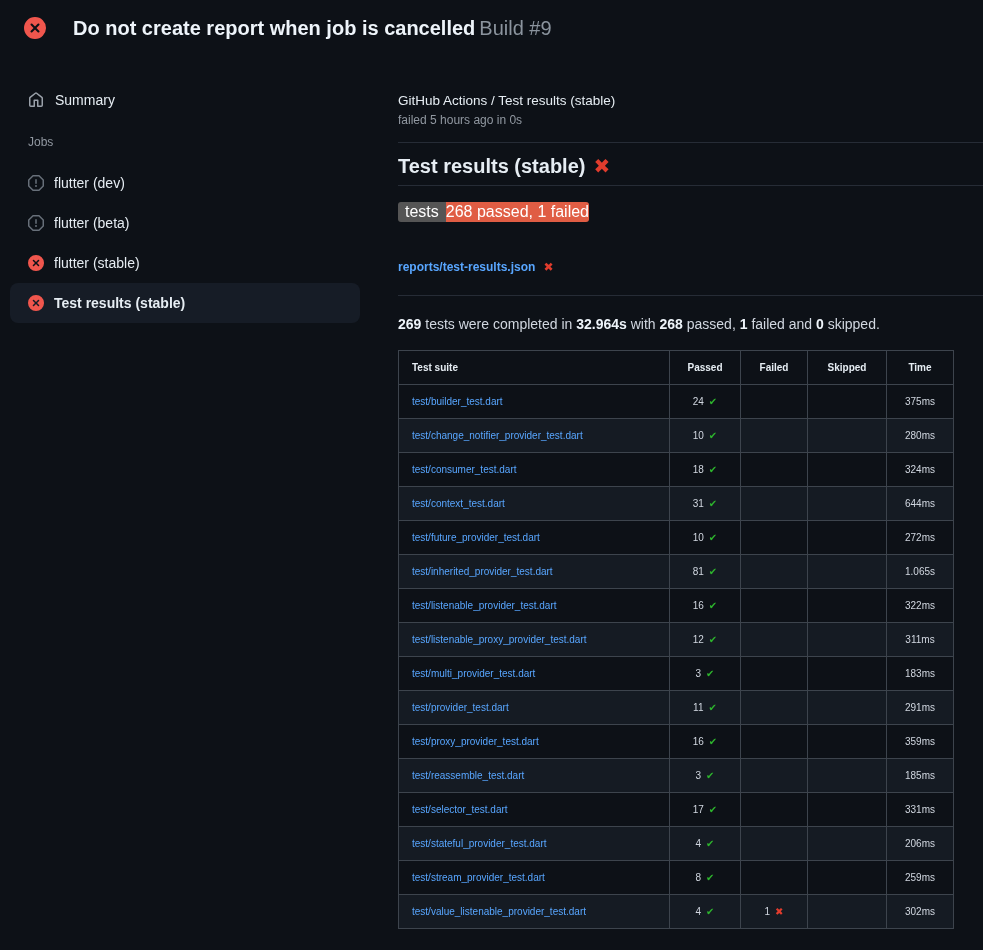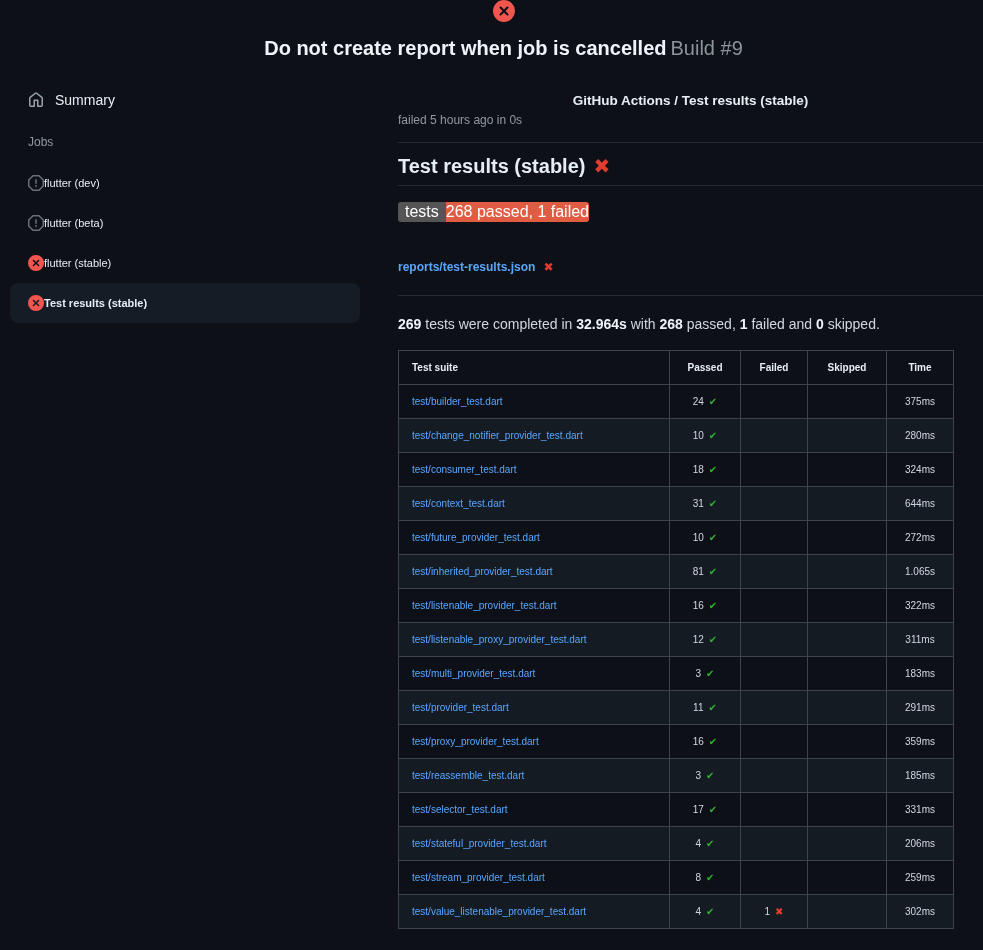--- a/index.html
+++ b/index.html
@@ -5,45 +5,45 @@
   * { margin:0; padding:0; box-sizing:border-box; }
   html,body { width:983px; height:950px; }
   body {
     background:#0d1117;
     color:#d1d7e0;
     font-family:"Liberation Sans","DejaVu Sans",sans-serif;
     overflow:hidden;
     position:relative;
   }
   
-  .app-header { height:56px; display:flex; align-items:center; padding-left:24px; gap:15px;flex-direction:column; }
+  .app-header { height:56px; display:flex; align-items:center; padding-left:24px; gap:27px; }
   .icon-24 { width:22px; height:22px; display:inline-flex; }
   .icon-24 svg { width:22px; height:22px; fill:#f0564d; }
   .run-title { font-size:20px; font-weight:700; color:#eef4fa; white-space:nowrap; }
   .build-no { color:#8b949e; font-weight:400; margin-left:4px; }
 
   
   .layout { display:flex; align-items:flex-start; }
   .sidebar { flex:0 0 390px; width:390px; padding-top:30px; }
   .summary-item { display:flex; align-items:center; gap:11px; padding-left:28px; height:28px;
     font-size:14px; color:#e6edf3; cursor:pointer; }
   .icon-16 { width:16px; height:16px; display:inline-flex; flex:0 0 16px; }
   .icon-16 svg { width:16px; height:16px; }
   .home-ic { fill:#9aa1aa; }
   .jobs-heading { margin:21px 0 0 28px; font-size:12px; color:#9198a1; }
   .jobs-list { margin-top:14px; }
-  .job-item { display:flex; align-items:center; height:40px; margin:0 30px 0 10px;
-    padding-left:18px; border-radius:8px; font-size:11px; color:#e6edf3; cursor:pointer; }
+  .job-item { display:flex; align-items:center; gap:10px; height:40px; margin:0 30px 0 10px;
+    padding-left:18px; border-radius:8px; font-size:14px; color:#e6edf3; cursor:pointer; }
   .job-item.selected { background:#161c26; font-weight:700; }
   .stop-ic { fill:#676f79; }
   .fail-ic { fill:#f0564d; }
 
   
   .main { flex:1 1 auto; min-width:0; padding:37px 0 0 8px; }
-  .breadcrumb { font-size:13.5px; font-weight:700; color:#e6edf3; line-height:16px;text-align:center; }
+  .breadcrumb { font-size:13.5px; font-weight:400; color:#e6edf3; line-height:16px; }
   .status-line { margin-top:4px; font-size:12px; color:#9198a1; line-height:14px; }
   .top-divider { border:0; border-top:1px solid #262c36; margin:15px 0 0; }
   .check-title { margin:11px 0 0; font-size:20px; line-height:24px; font-weight:700;
     color:#e6edf3; padding-bottom:7px; border-bottom:1px solid #262c36; }
   .x-mark { color:#e13c2d; font-weight:700; margin-left:8px; font-family:"DejaVu Sans",sans-serif; }
   .badge-row { margin-top:16px; }
   .badge { display:inline-flex; font-size:16px; line-height:20px; border-radius:3px;
     overflow:hidden; color:#ffffff; }
   .badge-label { background:#555555; padding:0 7px; }
   .badge-value { background:#e05d44; padding:0 0; }

